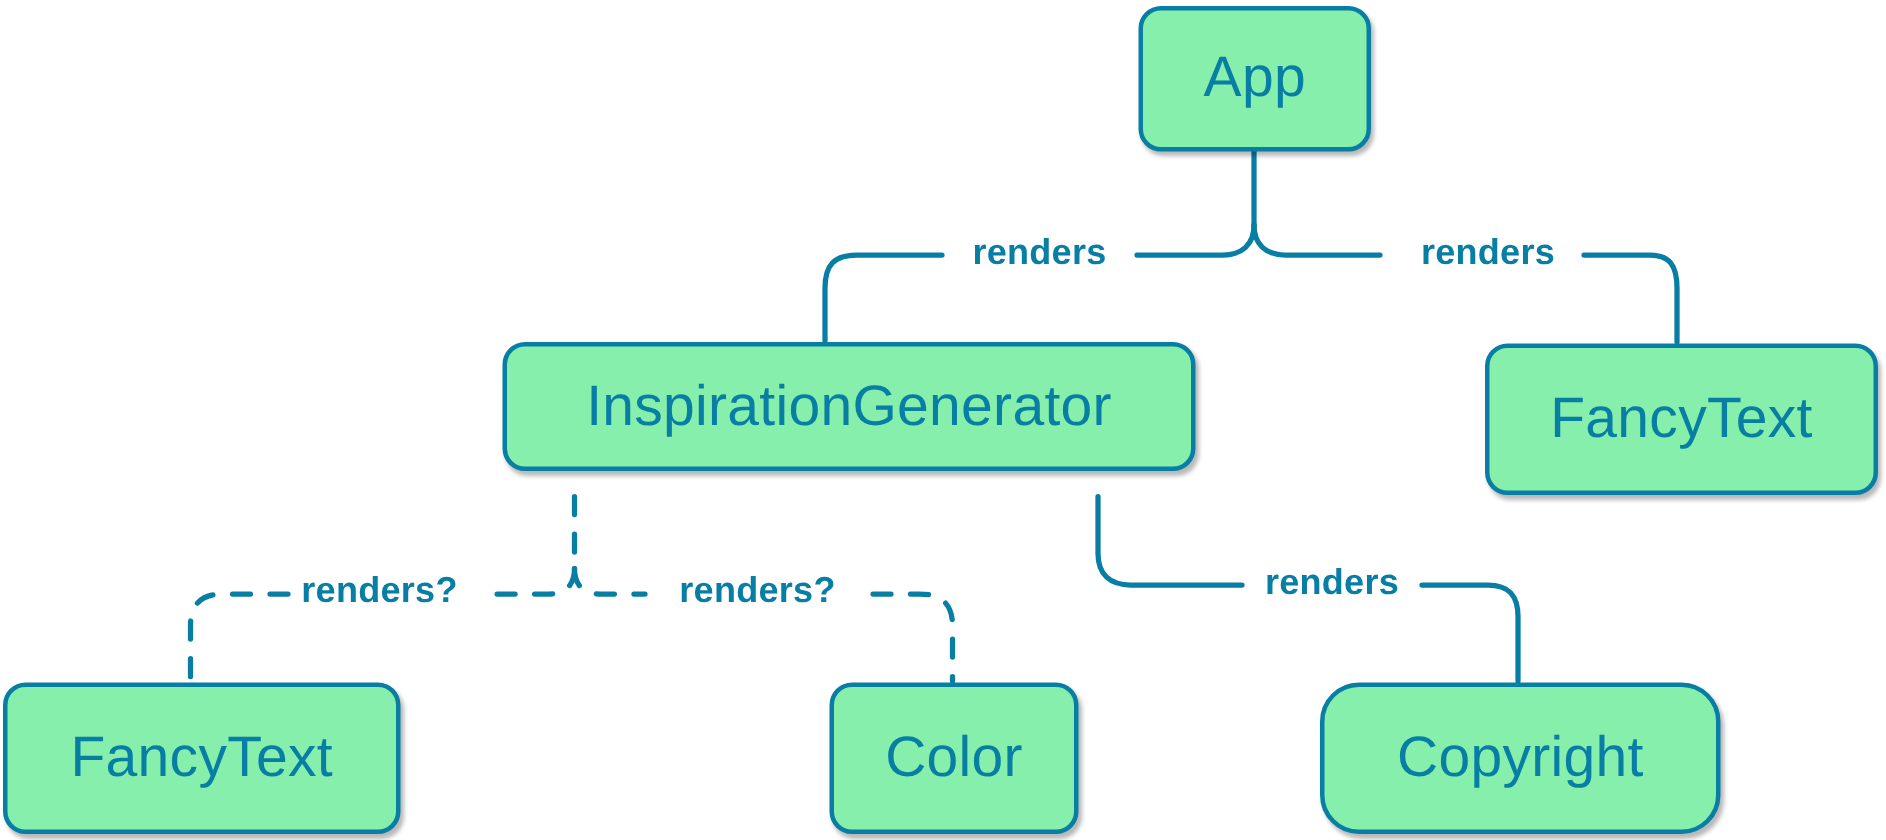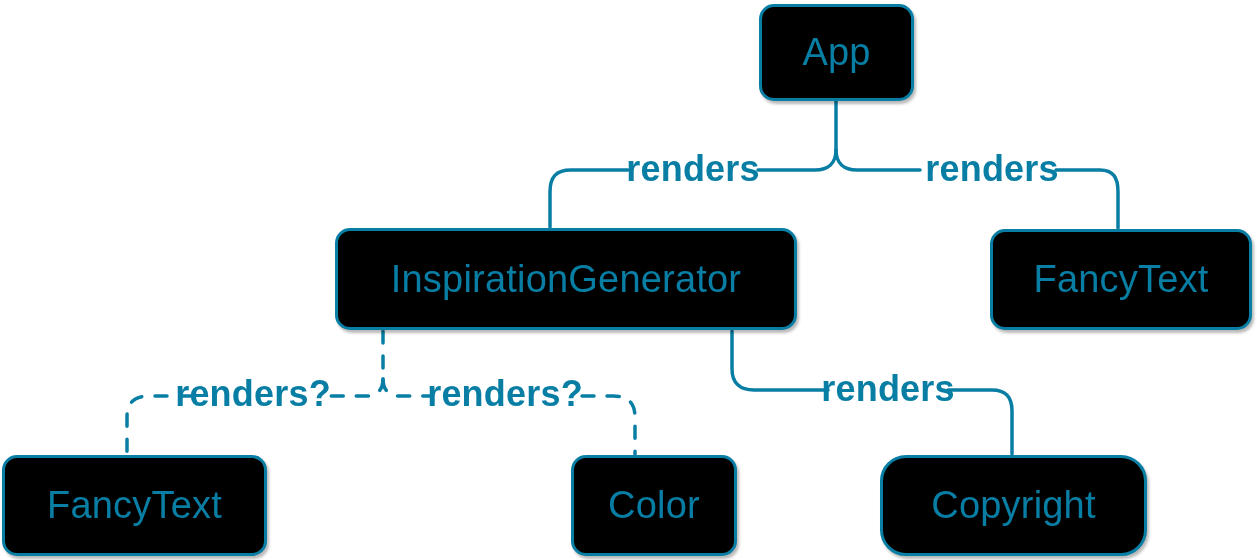--- a/index.html
+++ b/index.html
@@ -27,50 +27,50 @@
     stroke: #087ea4;
     stroke-width: 3.5;
     stroke-linecap: round;
   }
   .connectors path.dashed {
     stroke-dasharray: 12 13;
   }
   .node {
     position: absolute;
     box-sizing: border-box;
-    background: #000000;
+    background: #86efac;
     border: 3px solid #087ea4;
     border-radius: 15px;
     box-shadow: 2px 3px 3px rgba(0, 0, 0, 0.28);
     display: flex;
     align-items: center;
     justify-content: center;
   }
   .node .node-label {
     color: #087ea4;
     font-size: 38px;
     font-weight: 500;
     letter-spacing: 0.2px;
     white-space: nowrap;
   }
   .edge-label {
     position: absolute;
     transform: translate(-50%, -50%);
     color: #087ea4;
-    font-size: 36px;
+    font-size: 24px;
     font-weight: 700;
     letter-spacing: 0.2px;
     white-space: nowrap;
   }
   
   .node-app          { left: 759px;  top: 4px;   width: 155px; height: 97px; }
-  .node-inspiration  { left: 335px;  top: 228px; width: 462px; height: 102px; }
+  .node-inspiration  { left: 335px;  top: 228px; width: 462px; height: 86px; }
   .node-fancy-top    { left: 990px;  top: 229px; width: 262px; height: 101px; }
   .node-fancy-bottom { left: 2px;    top: 455px; width: 265px; height: 101px; }
-  .node-color        { left: 553px;  top: 455px; width: 166px; height: 101px; margin-left: 18px; }
+  .node-color        { left: 553px;  top: 455px; width: 166px; height: 101px; }
   .node-copyright    { left: 880px;  top: 455px; width: 267px; height: 101px; border-radius: 26px; }
   
   .label-app-inspiration   { left: 693px;  top: 169px; }
   .label-app-fancy         { left: 992px;  top: 169px; }
   .label-insp-copyright    { left: 888px;  top: 389px; }
   .label-insp-fancy        { left: 253px;  top: 394px; }
   .label-insp-color        { left: 505px;  top: 394px; }
 </style>
 </head>
 <body>

